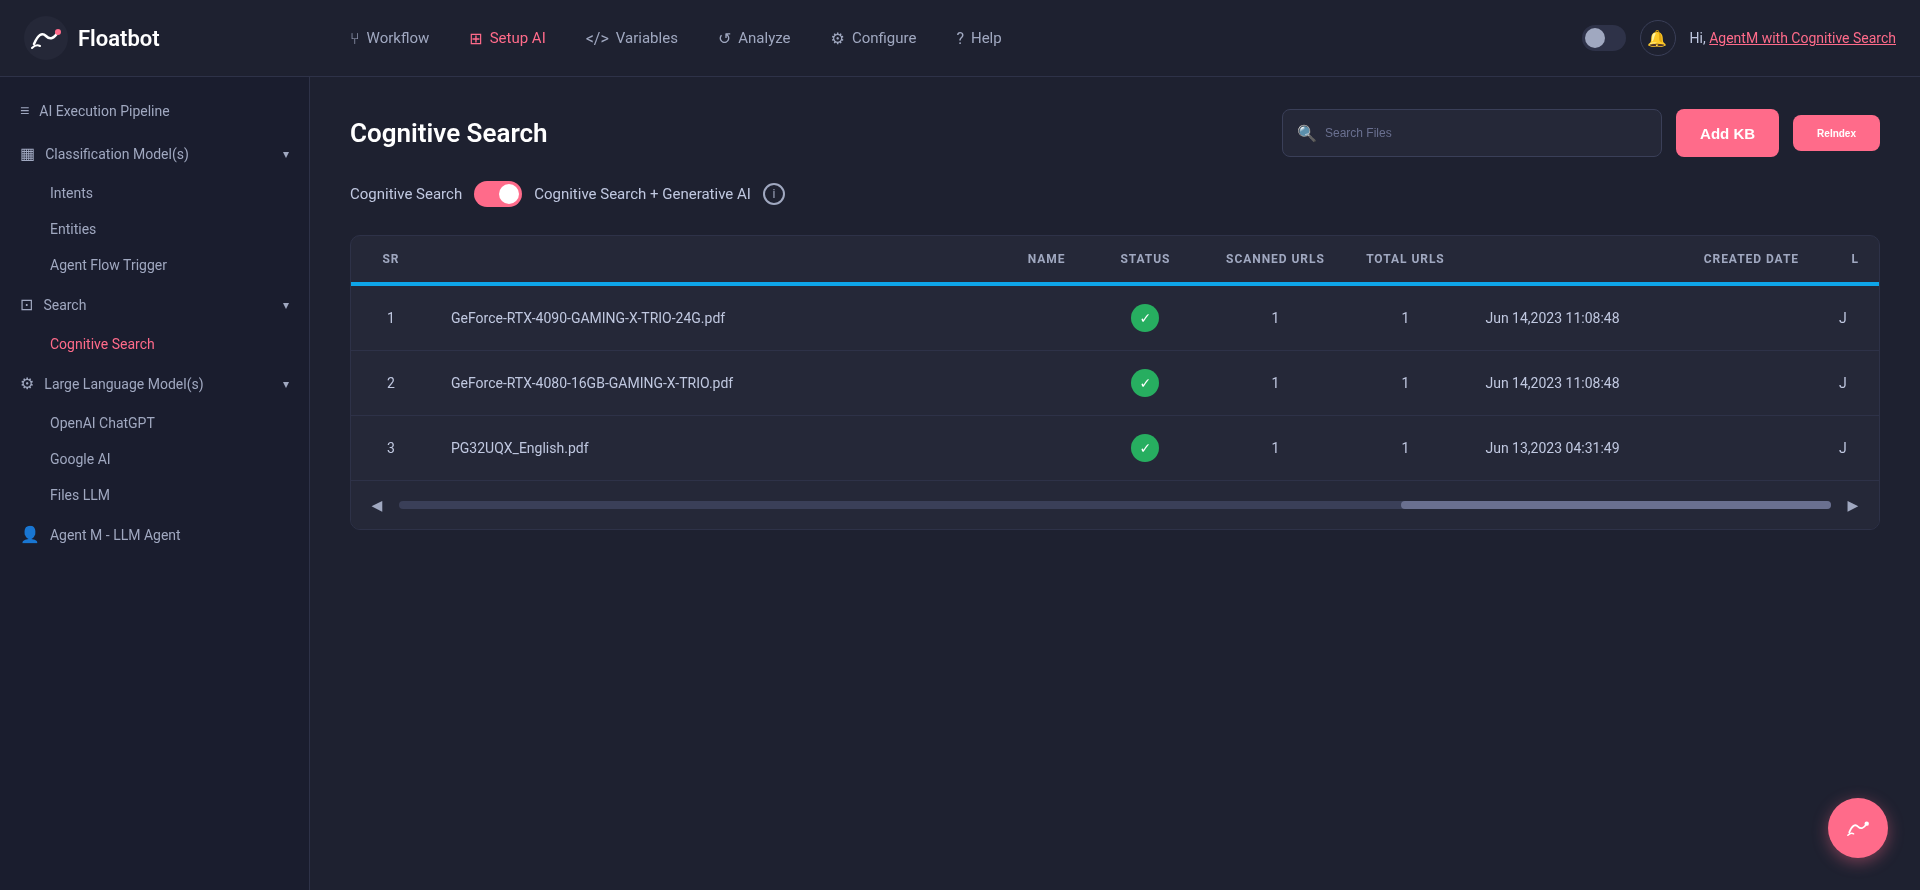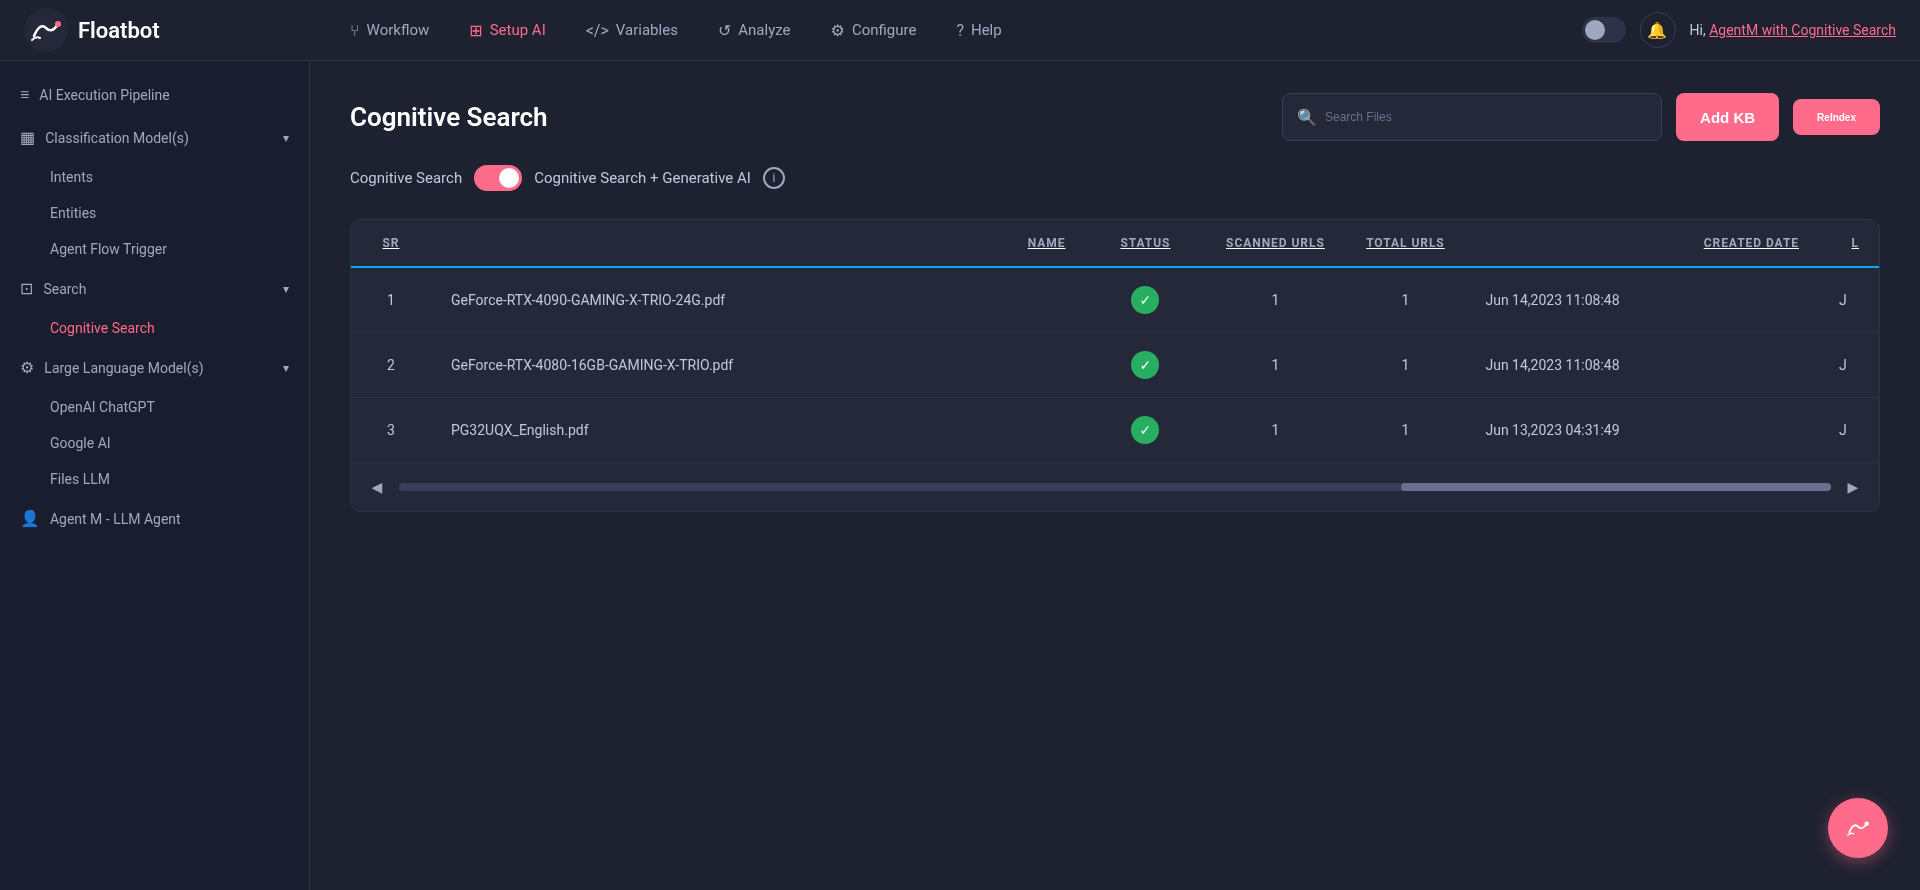--- a/index.html
+++ b/index.html
@@ -11,21 +11,21 @@
       height: 890px;
       overflow: hidden;
       display: flex;
       flex-direction: column;
     }
 
     
     .top-nav {
       background: #1e2130;
       border-bottom: 1px solid #2e3248;
-      height: 61px;
+      height: 77px;
       display: flex;
       align-items: center;
       padding: 0 24px;
       flex-shrink: 0;
     }
     .nav-logo {
       display: flex;
       align-items: center;
       gap: 10px;
       width: 310px;
@@ -263,22 +263,21 @@
     }
     .table-scroll {
       overflow-x: auto;
     }
     table {
       width: 100%;
       border-collapse: collapse;
       min-width: 900px;
     }
     thead tr {
-      border-bottom: 2px solid #0ea5e9;
-      text-decoration: underline;
+      border-bottom: 4px solid #0ea5e9;
     }
     thead th {
       padding: 16px 20px;
       text-align: right;
       font-size: 12px;
       font-weight: 700;
       color: #a0a8c0;
       letter-spacing: 0.08em;
       text-transform: uppercase;
     }

